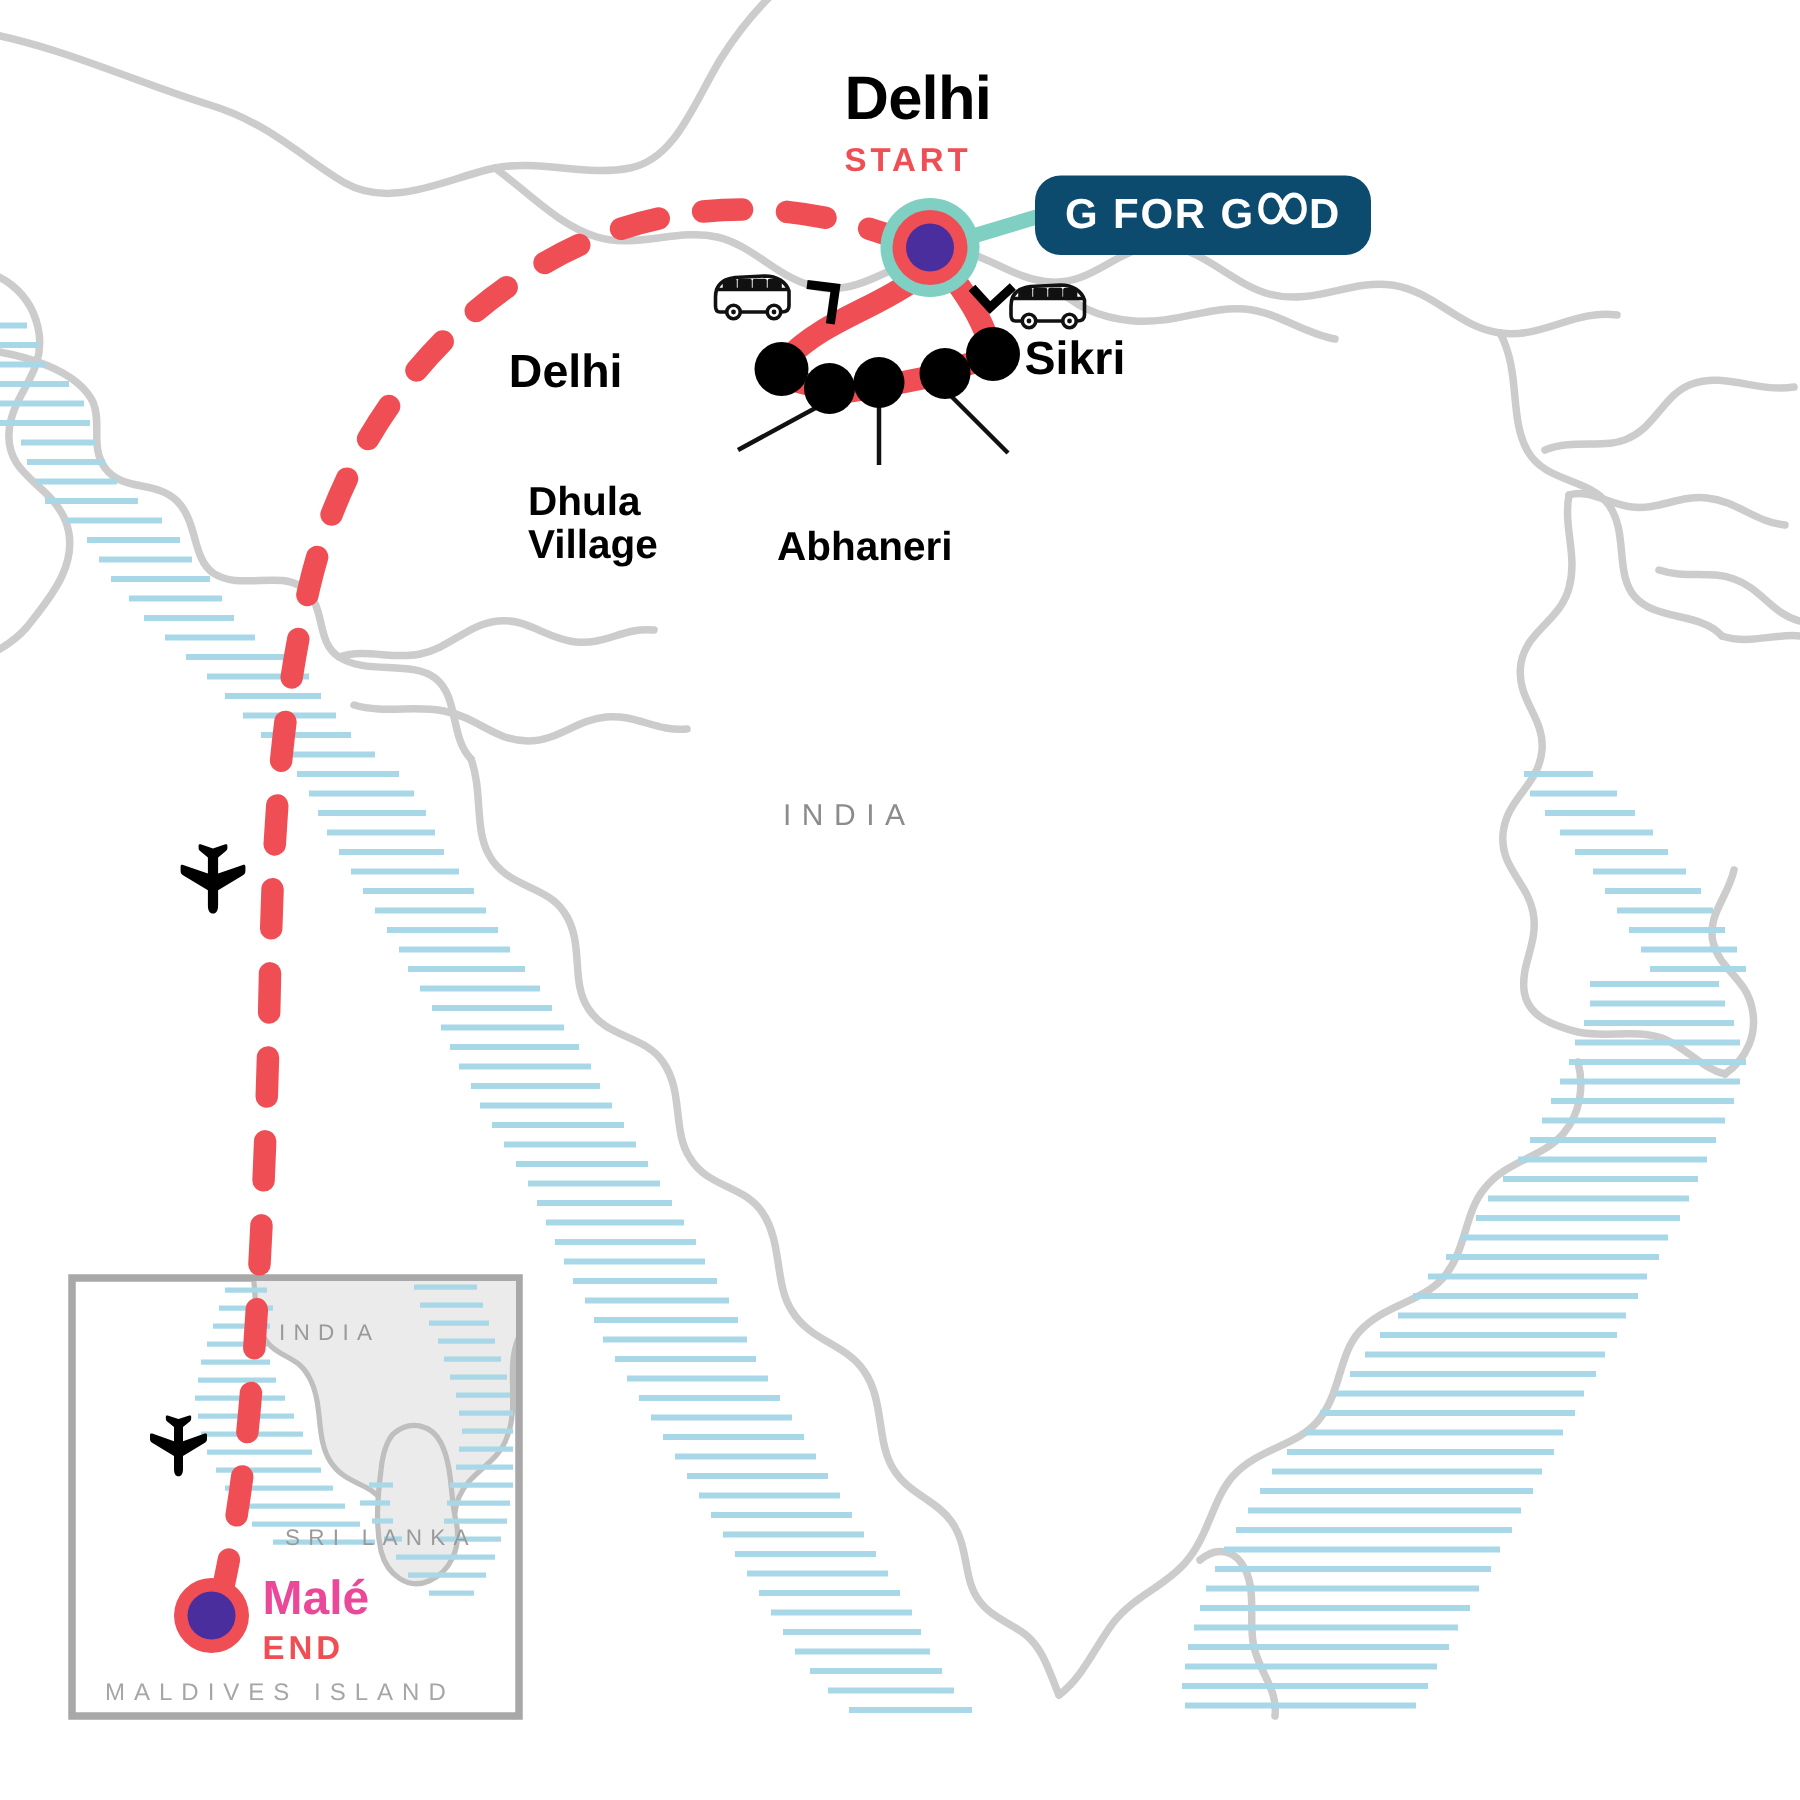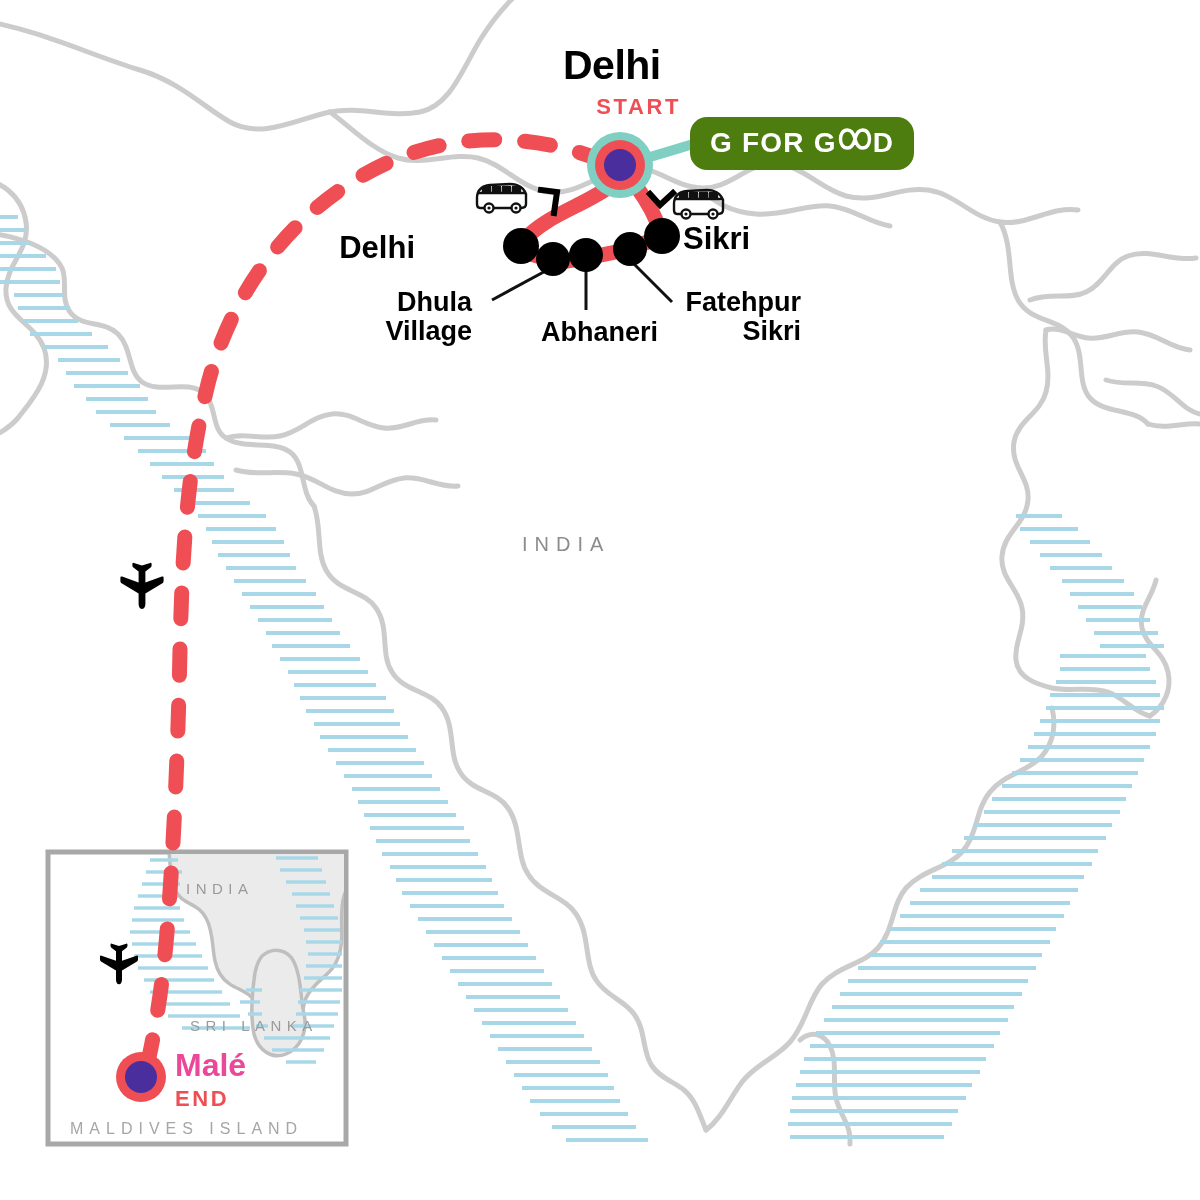--- a/index.html
+++ b/index.html
@@ -3,26 +3,26 @@
 <meta charset="utf-8">
 <style>
   html,body{margin:0;padding:0;background:#ffffff;}
   body{width:1200px;height:1200px;overflow:hidden;
        font-family:"Liberation Sans","DejaVu Sans",sans-serif;}
   #map-root{position:relative;width:1200px;height:1192px;background:#ffffff;}
   #map-svg{position:absolute;left:0;top:0;width:1200px;height:1200px;}
   .lbl{position:absolute;white-space:nowrap;}
   .city-major{font-size:41px;font-weight:bold;color:#000000;letter-spacing:-0.5px;}
   .city-main{font-size:31px;font-weight:bold;color:#000000;}
-  .city-small{font-size:27px;font-weight:bold;color:#000000;line-height:1.06;text-align:right;}
-  .startend{font-size:22px;font-weight:bold;color:#ef4f54;letter-spacing:2.6px;text-align:right;}
+  .city-small{font-size:27px;font-weight:bold;color:#000000;line-height:1.06;text-align:left;margin-top:32px;}
+  .startend{font-size:22px;font-weight:bold;color:#ef4f54;letter-spacing:2.6px;text-align:left;}
   .country{font-size:20px;color:#8c8c8c;letter-spacing:7px;font-weight:normal;}
   .country-sm{font-size:15px;color:#9a9a9a;letter-spacing:5.5px;font-weight:normal;}
   .country-xs{font-size:16px;color:#a6a6a6;letter-spacing:6px;font-weight:normal;margin-top:16px;}
-  .badge{position:absolute;background:#4d7c0f;border-radius:17px;color:#ffffff;
+  .badge{position:absolute;background:#0c4a6e;border-radius:17px;color:#ffffff;
          font-size:28px;font-weight:bold;letter-spacing:1.2px;
          padding:9px 20px 11px 20px;display:flex;align-items:center;}
   .male-name{font-size:32px;font-weight:bold;color:#ec4899;}
 </style>
 </head>
 <body>
 
 <div id="map-root">
 
   <svg id="map-svg" viewBox="0 0 1200 1200">
@@ -399,23 +399,20 @@
   </div>
 
   <div class="lbl city-main" style="left:415px;top:230px;transform:translateX(-100%);">Delhi</div>
 
   <div class="lbl city-small" style="left:412px;top:288px;transform:translateX(-50%);width:120px;">
     <span>Dhula<br>Village</span>
   </div>
 
   <div class="lbl city-small" style="left:588px;top:318px;transform:translateX(-50%);width:140px;">Abhaneri</div>
 
-  <div class="lbl city-small" style="left:726px;top:288px;transform:translateX(-50%);width:150px;">
-    <span>Fatehpur<br>Sikri</span>
-  </div>
 
   <div class="lbl city-main" style="left:683px;top:221px;">Sikri</div>
 
   <div class="lbl country" style="left:522px;top:533px;">INDIA</div>
 
   <div class="lbl country-sm" style="left:186px;top:880px;">INDIA</div>
 
   <div class="lbl country-sm" style="left:190px;top:983px;margin-top:34px;">SRI LANKA</div>
 
   <div class="lbl male-name" style="left:175px;top:1047px;">Malé</div>

